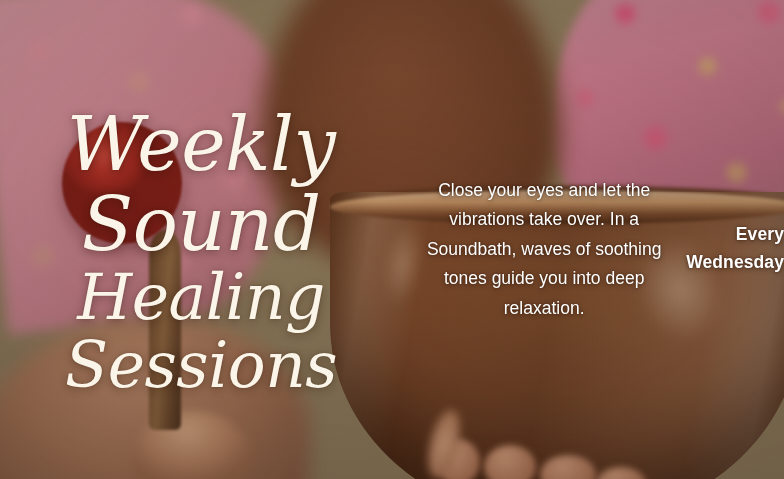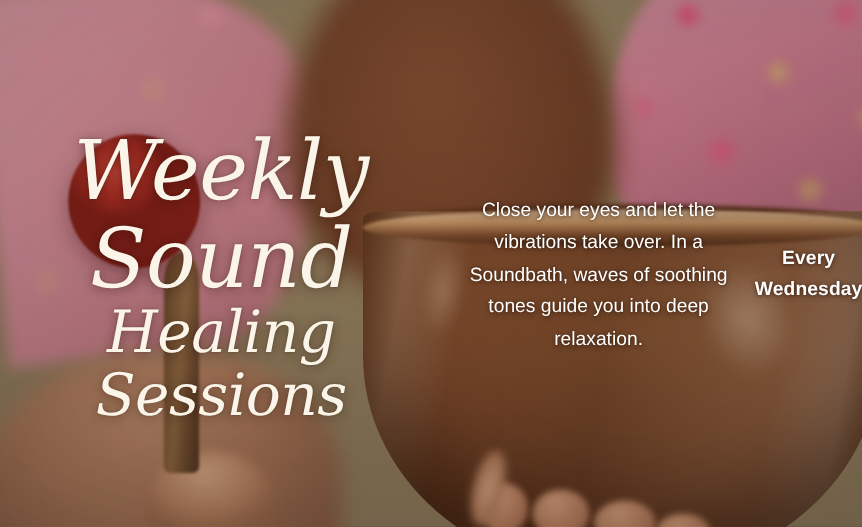--- a/index.html
+++ b/index.html
@@ -180,42 +180,42 @@
     font-weight: 400;
     font-size: 75px;
     line-height: 1.07;
     letter-spacing: -0.5px;
     color: #faf5e8;
     text-shadow: 0 2px 10px rgba(40,16,6,.40), 0 0 2px rgba(40,16,6,.25);
     padding-top: 24px;
     width: 100%;
   }
   .headline .line { display: block; }
-  .headline .line-2 { font-size: 53px; }
+  .headline .line-2 { font-size: 63px; }
 
   .body-copy {
     margin: 4px;
     padding-top: 20px;
     width: 460px;
     font-size: 17.5px;
     line-height: 1.68;
     font-weight: 400;
     color: #ffffff;
     text-shadow: 0 1px 5px rgba(35,14,5,.55), 0 0 2px rgba(35,14,5,.4);
   }
   .schedule {
     padding-top: 18px;
     font-size: 17.5px;
     line-height: 1.58;
     font-weight: 700;
     color: #ffffff;
     letter-spacing: .1px;
     text-shadow: 0 1px 5px rgba(35,14,5,.6), 0 0 2px rgba(35,14,5,.45);
   }
-  .schedule div { display: block; }
+  .schedule div { display: block; text-align: right; }
 </style>
 </head>
 <body>
 
 <div class="poster">
 
   <div class="photo">
     <div class="layer wall"></div>
     <div class="layer garment-left"></div>
     <div class="layer garment-right"></div>

